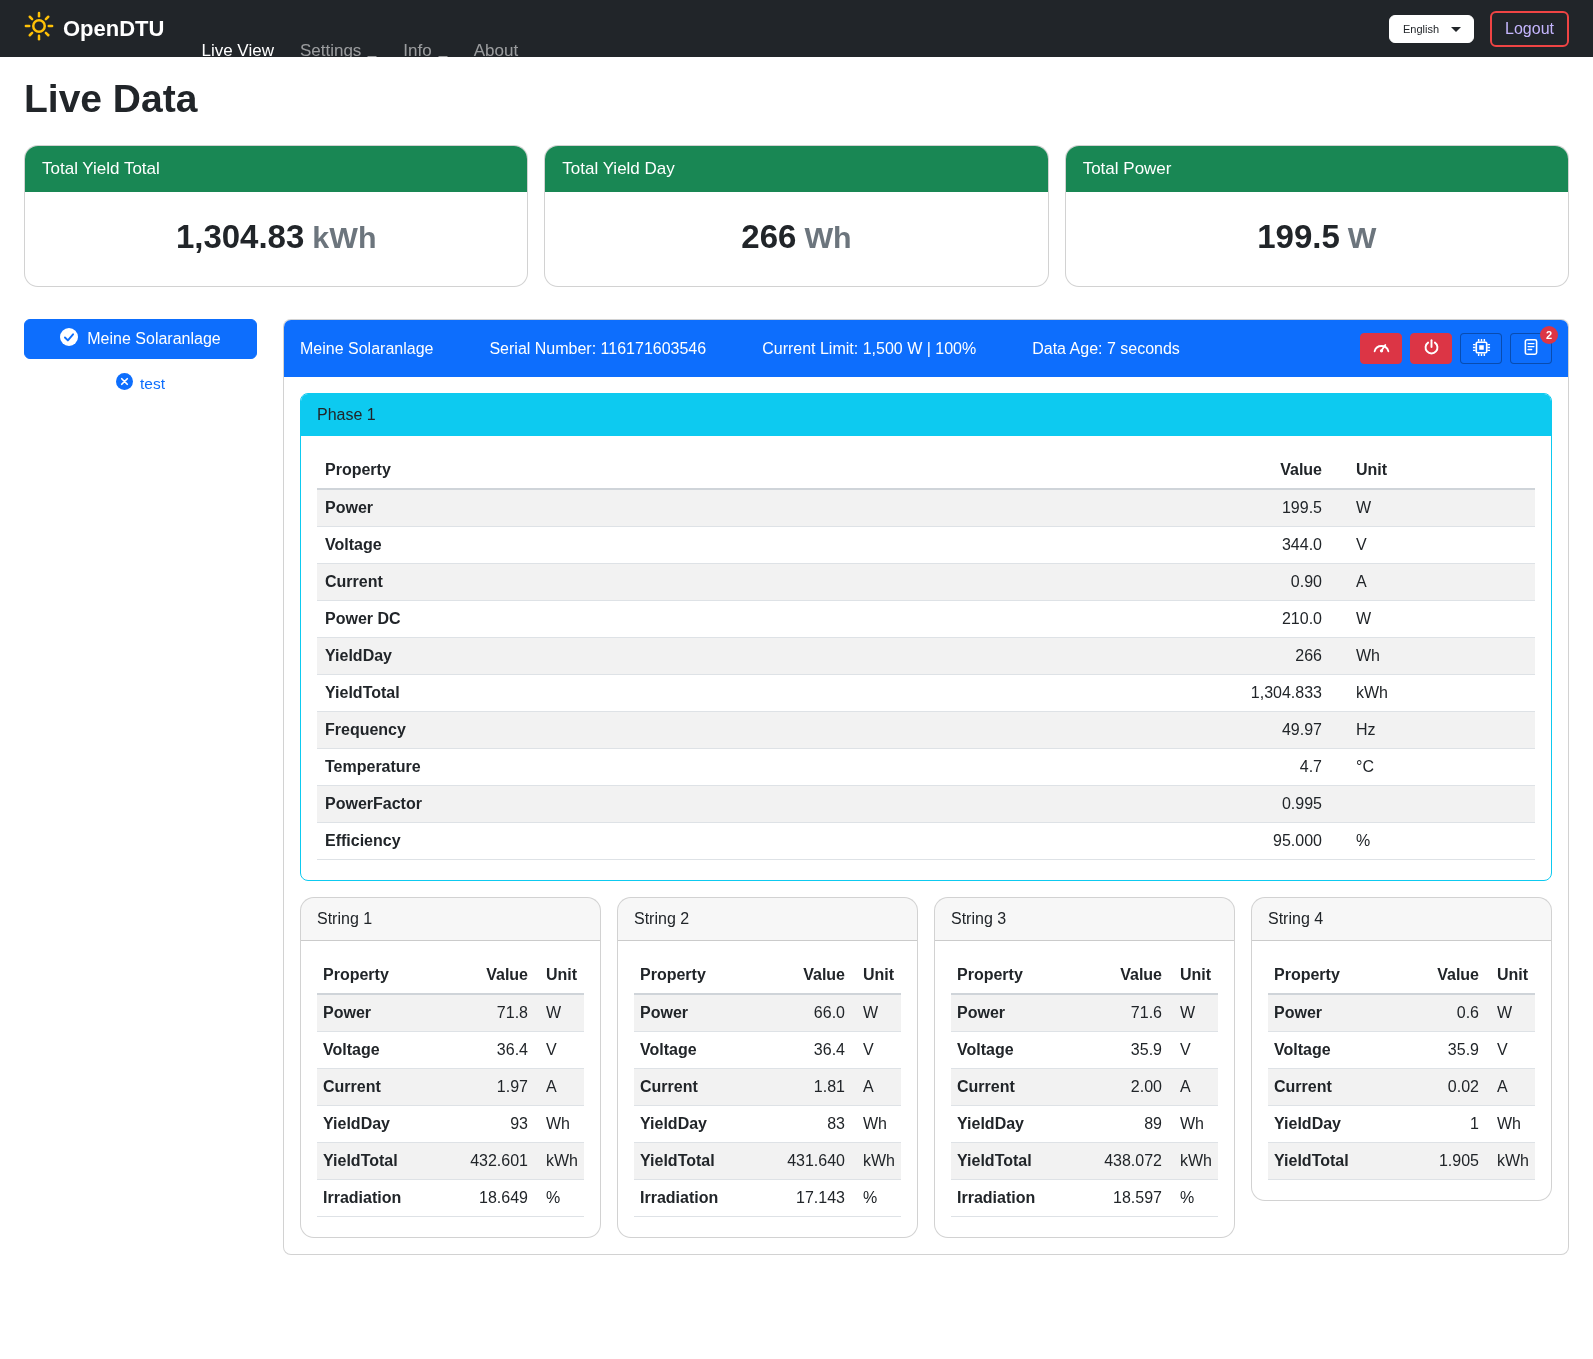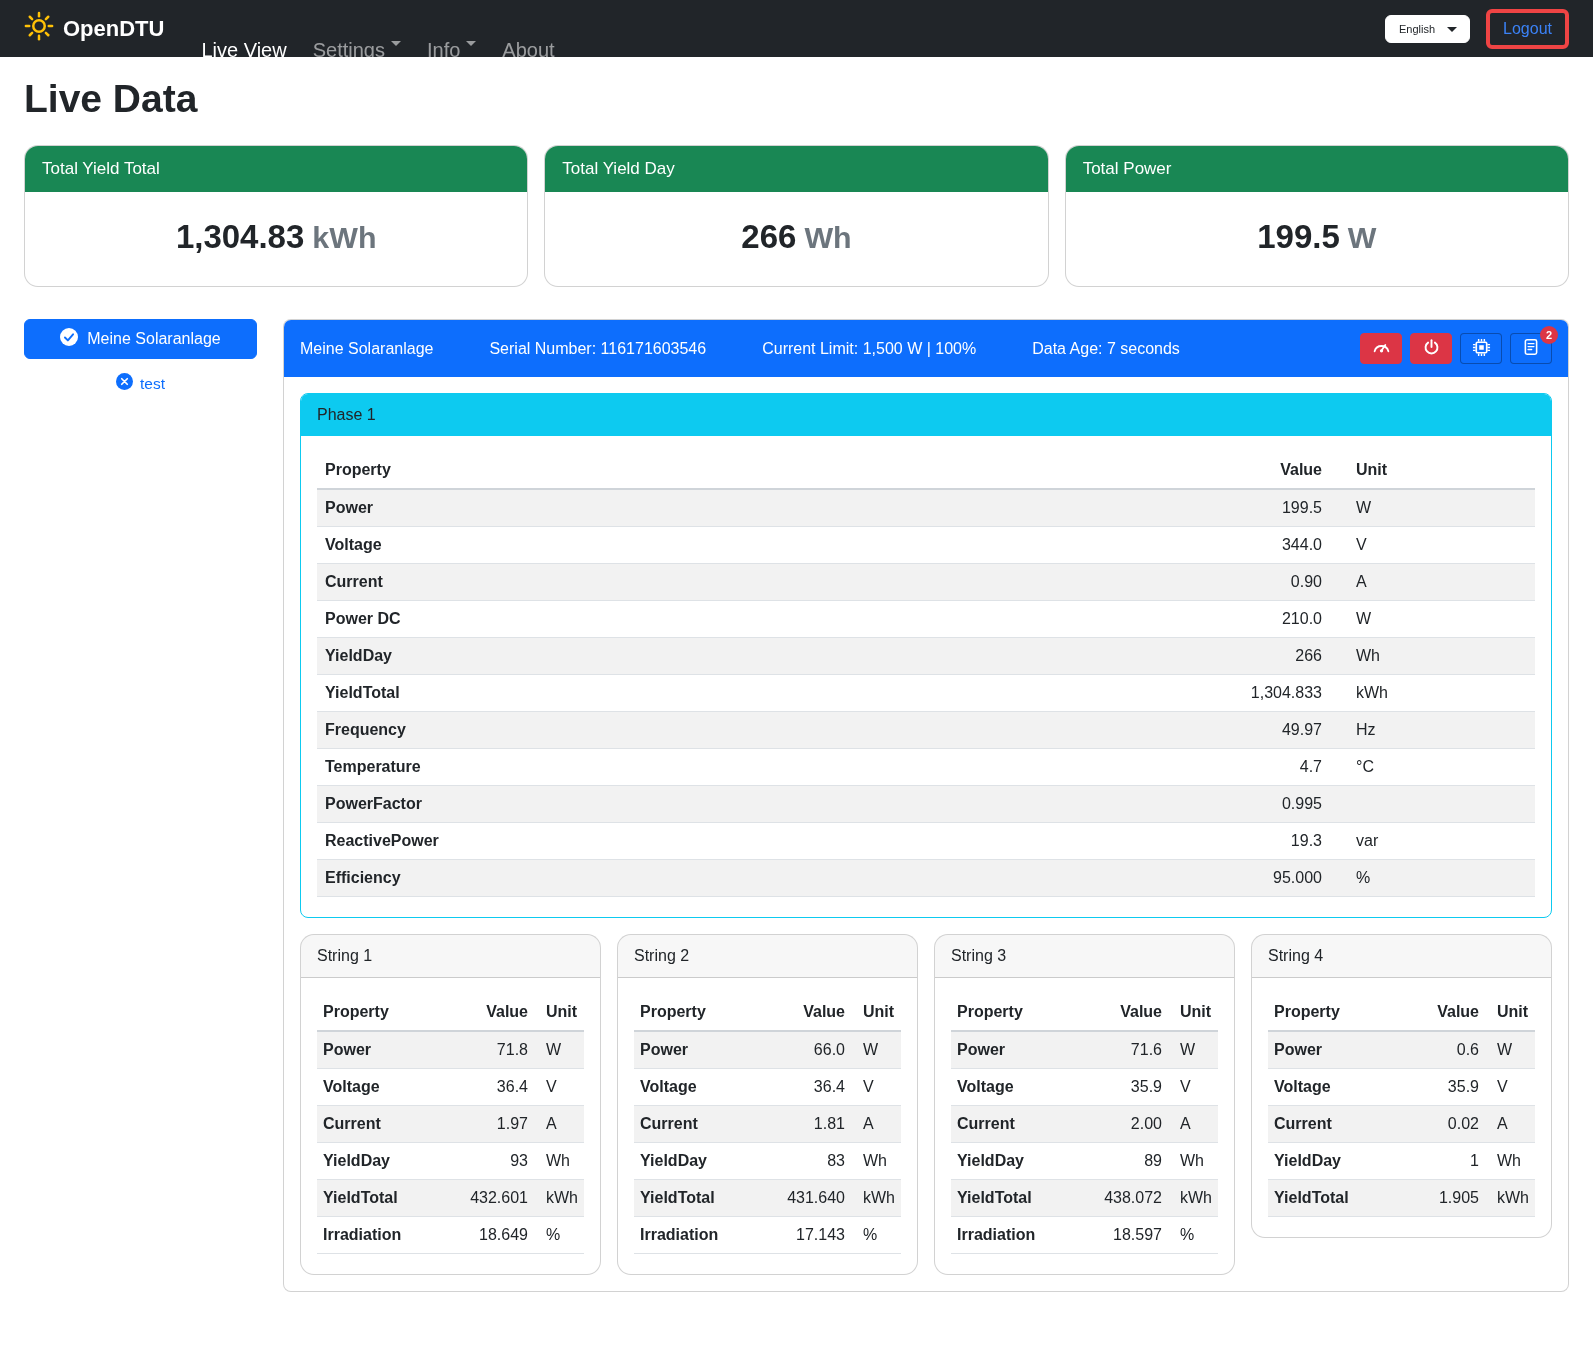--- a/index.html
+++ b/index.html
@@ -5,33 +5,33 @@
   * { box-sizing: border-box; }
   html,body { margin:0; padding:0; background:#fff; color:#212529;
     font-family:"Liberation Sans", sans-serif; font-size:16px; }
 
   
   .navbar { height:57px; background:#212529; display:flex; align-items:center;
     padding:0 24px; gap:10px; }
   .brand { display:flex; align-items:center; gap:9px; color:#fff; font-size:22px;
     font-weight:700; margin-right:14px; cursor:pointer;justify-content:space-between; }
   .nav-links { display:flex; align-items:center; }
-  .nav-link { color:rgba(255,255,255,.55); padding:8px 13px; font-size:20px;
-    cursor:pointer; display:flex; align-items:flex-start; gap:6px;margin-top:44px; }
+  .nav-link { color:rgba(255,255,255,.55); padding:8px 13px; font-size:17px;
+    cursor:pointer; display:flex; align-items:flex-end; gap:6px;margin-top:44px; }
   .nav-link.active { color:#fff; }
   .caret-down { width:0; height:0; border-left:5px solid transparent;
     border-right:5px solid transparent; border-top:5px solid currentColor;
     display:inline-block; margin-top:2px; }
   .nav-right { margin-left:auto; display:flex; align-items:center; gap:16px; }
   .lang-select { background:#fff; color:#212529; border:1px solid #fff;
     border-radius:6px; padding:7px 34px 7px 13px; font-size:11px; position:relative;
     cursor:pointer; }
   .lang-select .caret-down { position:absolute; right:12px; top:50%;
     margin-top:-2px; color:#212529; }
-  .logout-btn { background:transparent; color:#3b82f6; border:4px solid #ef4444;
+  .logout-btn { background:transparent; color:#c4b5fd; border:2px solid #ef4444;
     border-radius:6px; padding:7px 13px; font-size:16px; cursor:pointer;
     font-family:inherit; }
 
   
   .container { padding:0 24px 28px; }
   .page-title { font-size:39px; font-weight:700; margin:20px 0 24px; }
 
   
   .summary-row { display:grid; grid-template-columns:repeat(3,1fr); gap:16px;
     margin-bottom:32px; }
@@ -294,25 +294,20 @@
                     <td class="property">Temperature</td>
                     <td class="value">4.7</td>
                     <td class="unit">°C</td>
                   </tr>
                   <tr>
                     <td class="property">PowerFactor</td>
                     <td class="value">0.995</td>
                     <td class="unit"></td>
                   </tr>
                   <tr>
-                    <td class="property">ReactivePower</td>
-                    <td class="value">19.3</td>
-                    <td class="unit">var</td>
-                  </tr>
-                  <tr>
                     <td class="property">Efficiency</td>
                     <td class="value">95.000</td>
                     <td class="unit">%</td>
                   </tr>
                 </tbody>
             </table>
           </div>
         </div>
 
         <div class="strings-row" id="strings-row">

